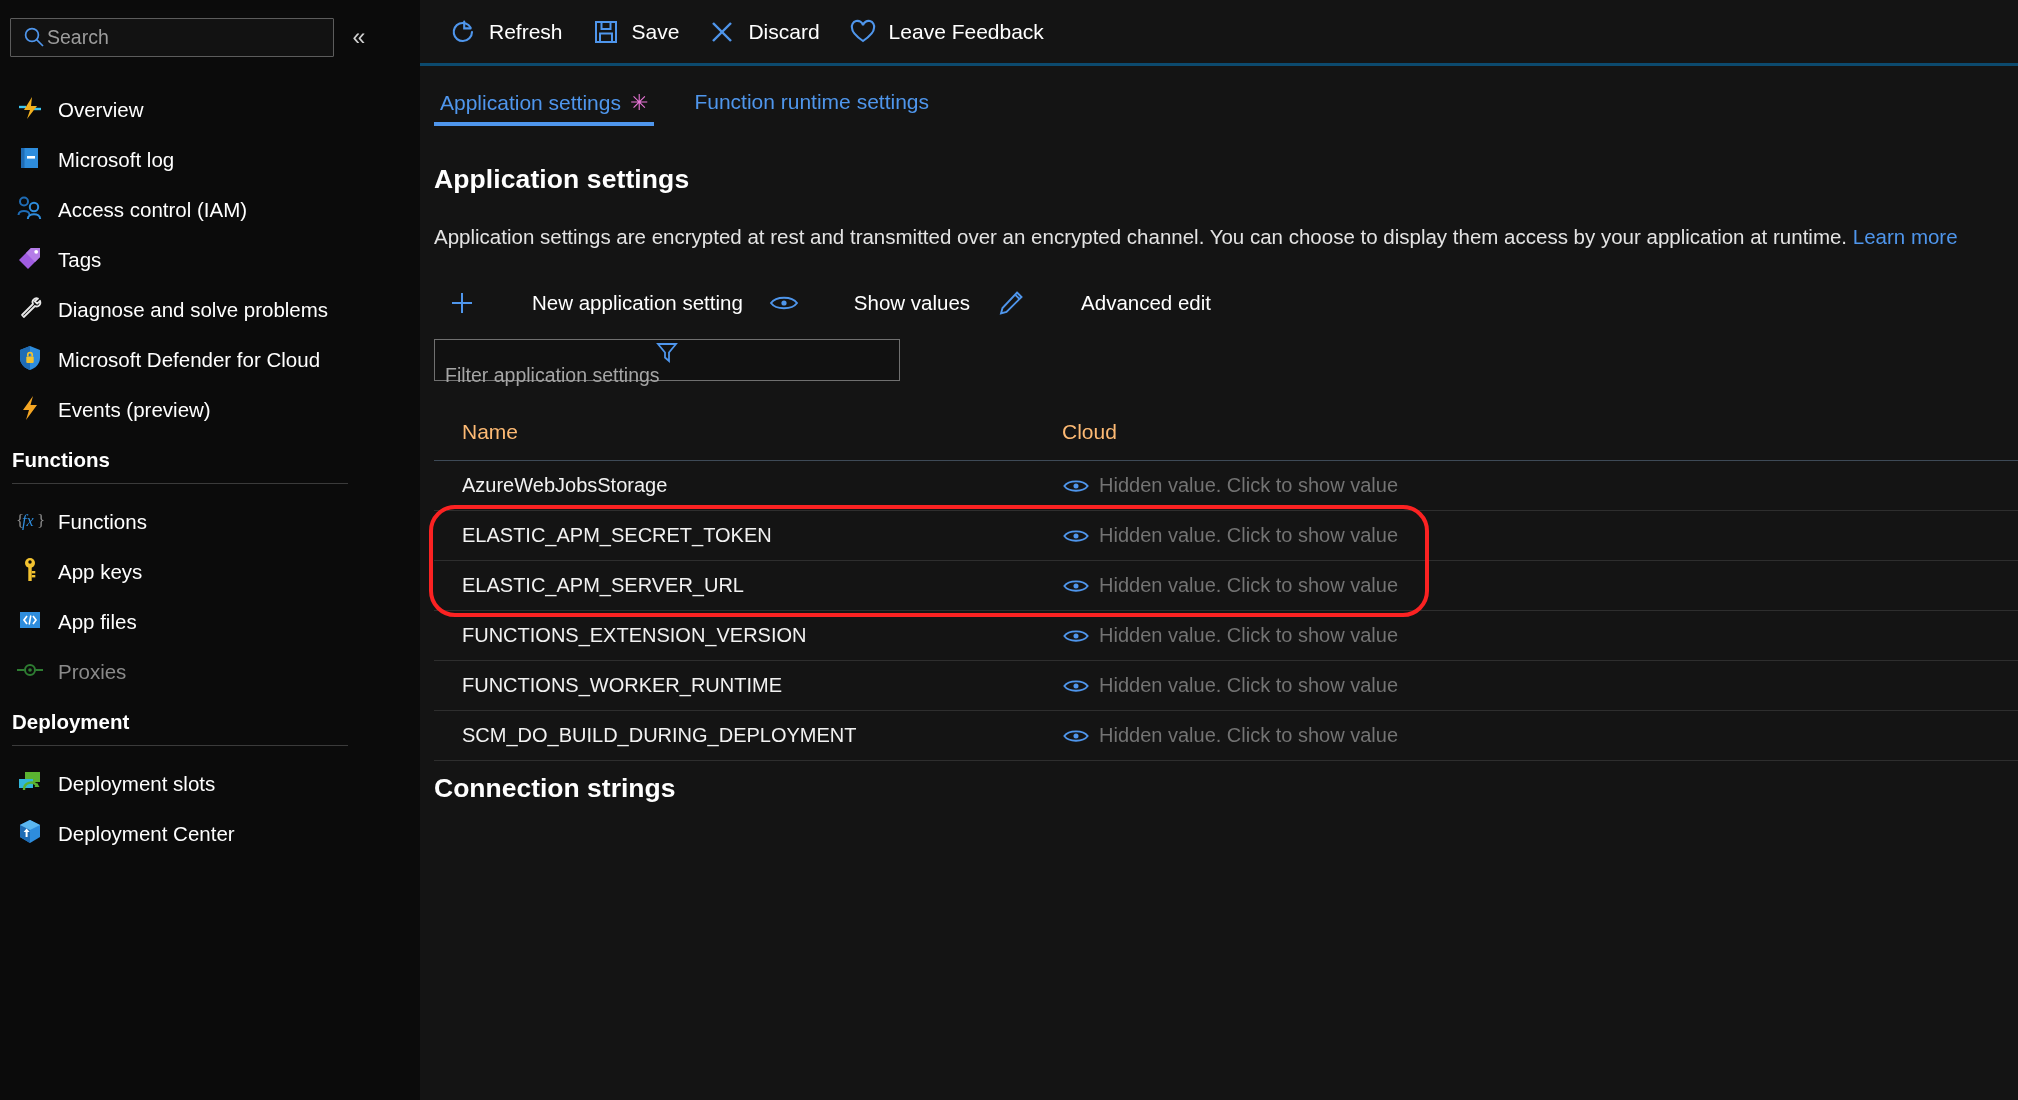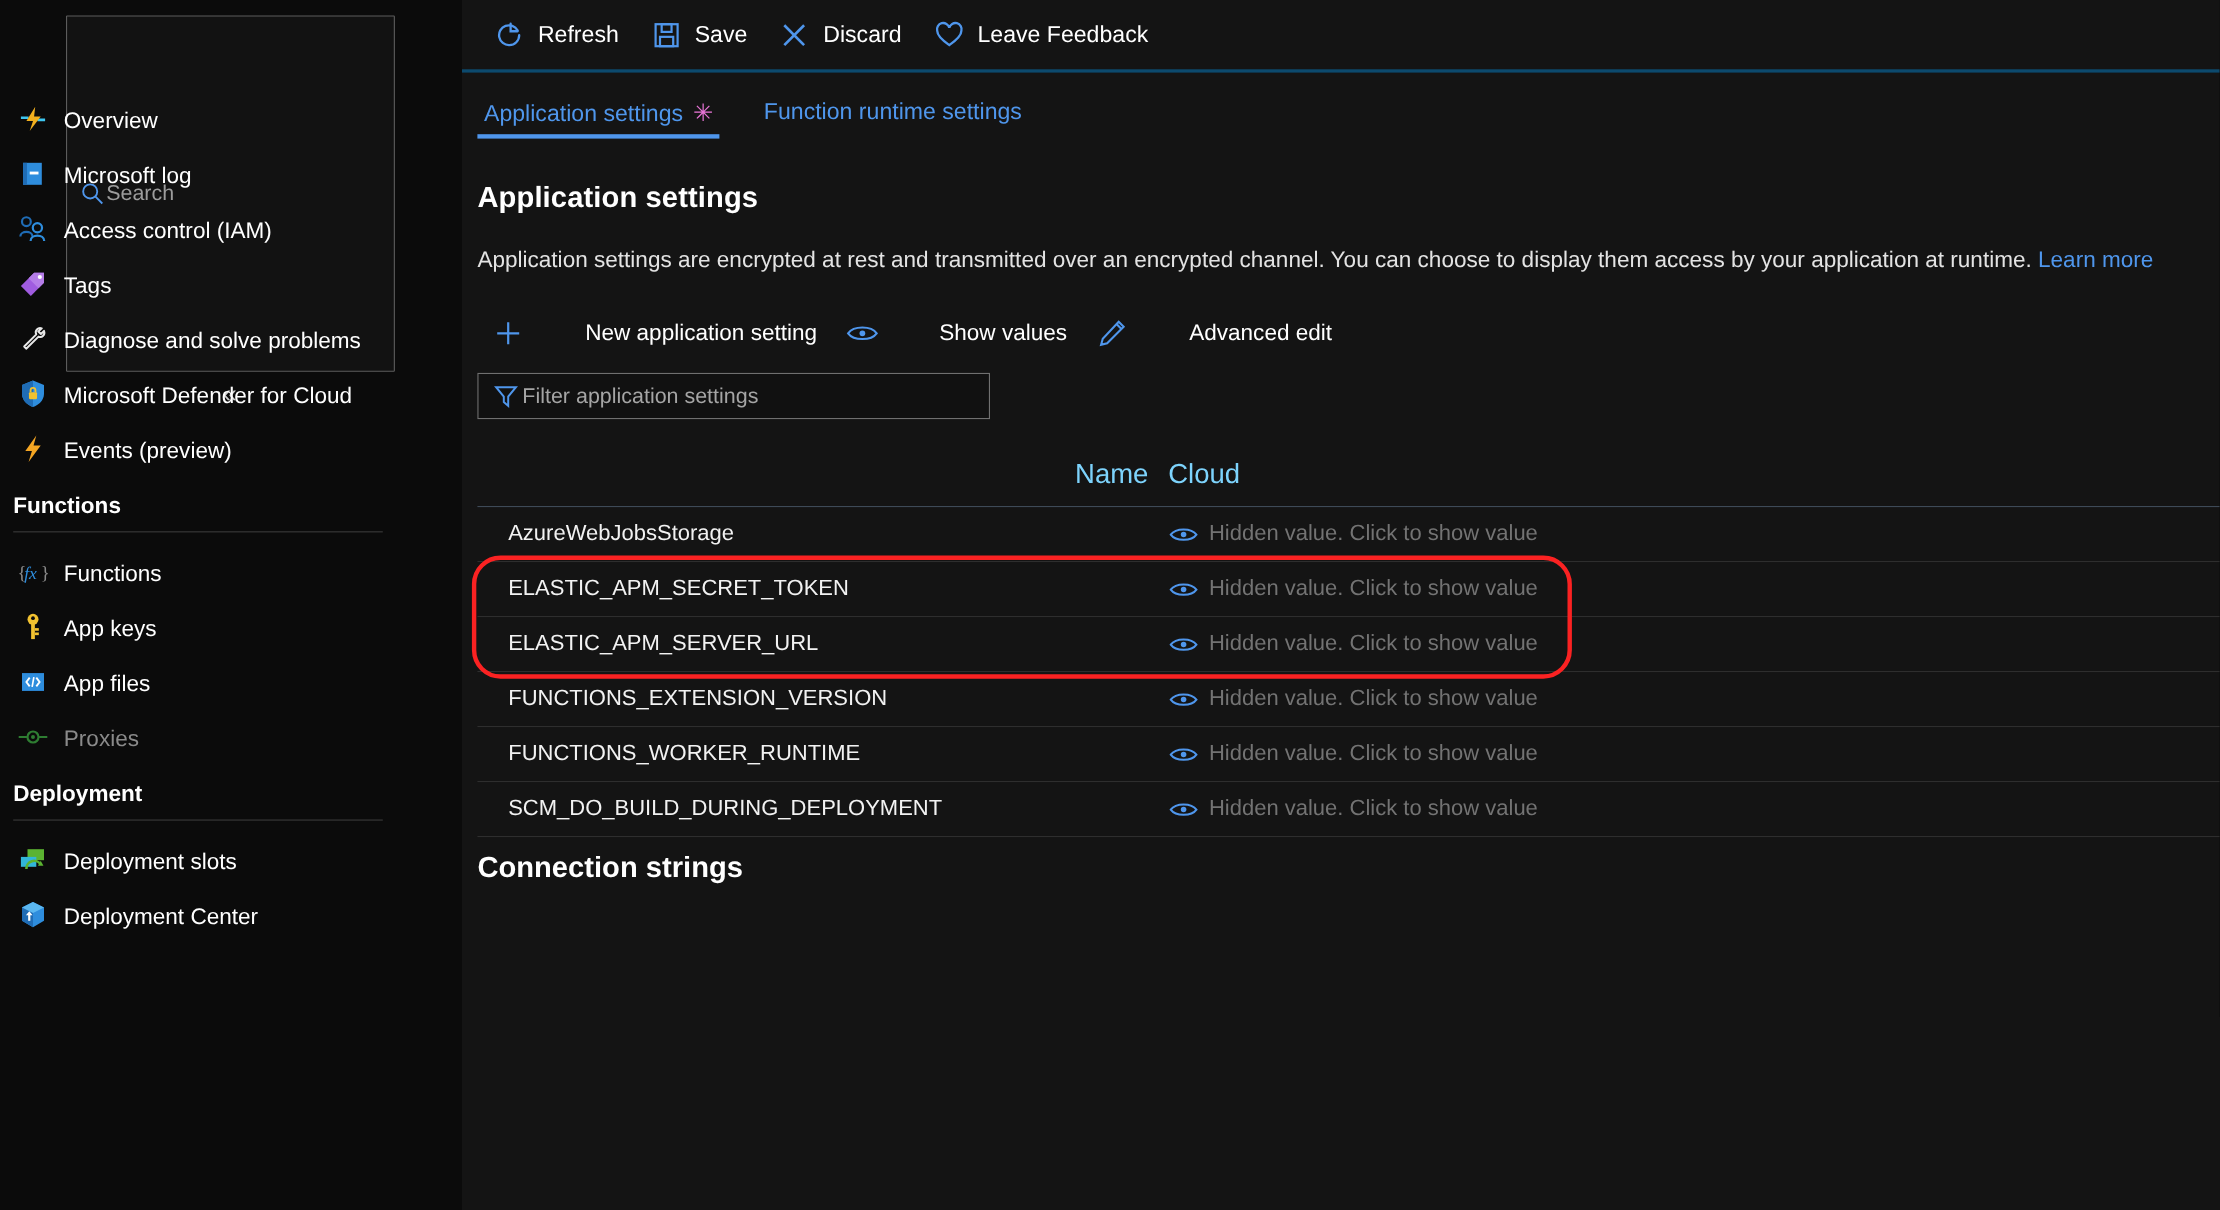--- a/index.html
+++ b/index.html
@@ -12,21 +12,21 @@
   #app { display: flex; width: 2018px; height: 1100px; position: relative; }
 
   
   #sidebar {
     width: 420px; height: 1100px;
     background: #0b0b0b;
     flex: 0 0 420px;
     position: relative;
     padding-top: 14px;
   }
-  .search-row { display: flex; align-items: center; padding: 0 12px 0 10px; height: 46px; flex-direction: column; }
+  .search-row { display: flex; align-items: center; padding: 0 12px 0 10px; height: 46px; }
   .search-box {
     flex: 0 0 324px;
     height: 39px;
     border: 1px solid #5c5c5c;
     background: #121212;
     display: flex; align-items: center;
     padding: 0 10px;
     border-radius: 1px;
   }
   .search-box .mag { flex: 0 0 26px; display:flex; align-items:center; justify-content:center; }
@@ -124,37 +124,37 @@
     white-space: nowrap;
     gap: 44px;
   }
   .cmd .ci { width: 30px; height: 28px; margin-right: 11px;
              display:flex; align-items:center; justify-content:center; }
 
   .filter-wrap { padding-left: 14px; margin-top: 12px; }
   .filter-box {
     width: 466px; height: 42px;
     border: 1px solid #707070; background: #111111;
-    display: flex; align-items: center; padding: 0 10px;
+    display: flex; align-items: center; padding: 0 10px; flex-direction: column;
   }
   .filter-box .fi { width: 32px; display:flex; align-items:center; justify-content:center; }
   .filter-box input {
     background: transparent; border: none; outline: none;
     color: #d6d6d6; font-size: 19.5px; width: 100%;
     font-family: "Liberation Sans", sans-serif;
   }
   .filter-box input::placeholder { color: #a5a5a5; }
 
   
   .tbl { margin-top: 22px; padding-left: 14px; }
   .tbl-head {
     display: flex; align-items: center; height: 58px;
     border-bottom: 1px solid #3e4a57;
   }
-  .th { font-size: 25px; color: #7dd3fc; font-weight: normal; text-align: right; }
+  .th { font-size: 21px; color: #fdba74; font-weight: normal; }
   .th.name { width: 610px; padding-left: 28px; }
   .th.value { padding-left: 18px; }
   .tr {
     display: flex; align-items: center; height: 50px;
     border-bottom: 1px solid #2e2e2e;
     cursor: pointer;
   }
   .td-name { width: 610px; padding-left: 28px; font-size: 20px; color: #f2f2f2; }
   .td-value { display: flex; align-items: center; padding-left: 18px; }
   .hid-link {

